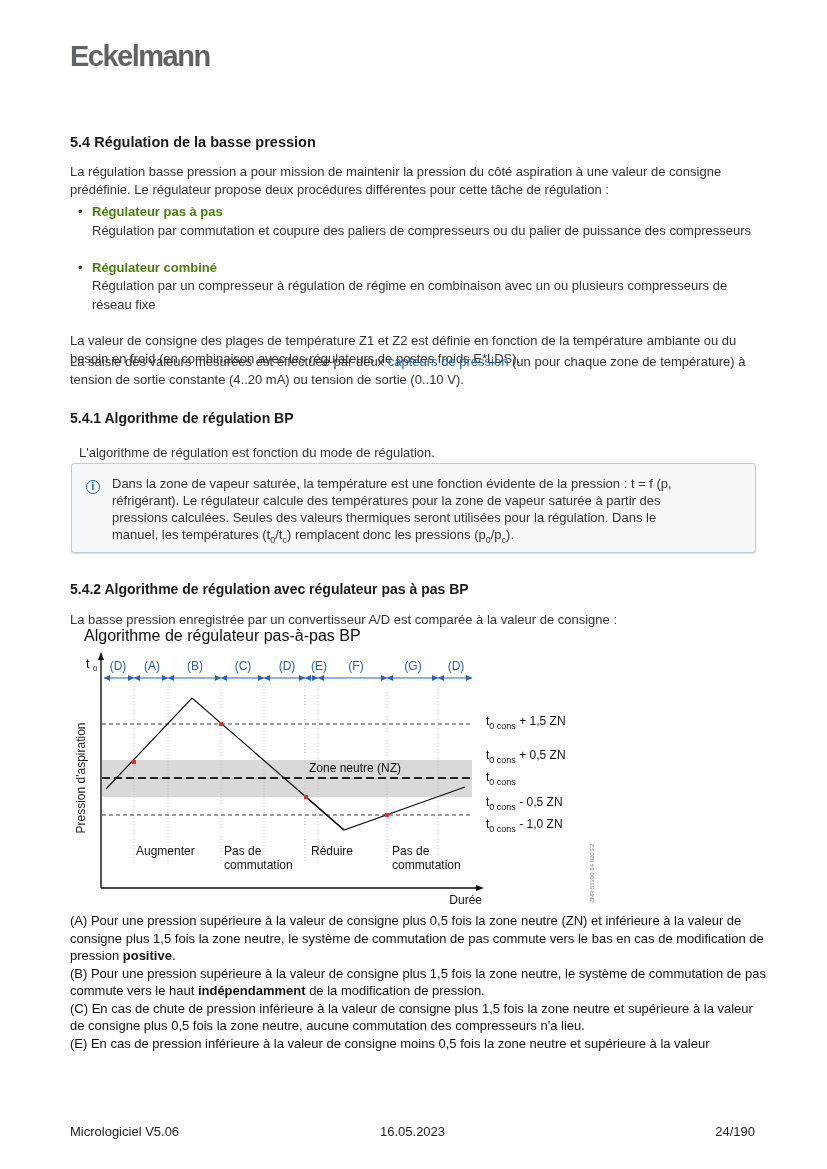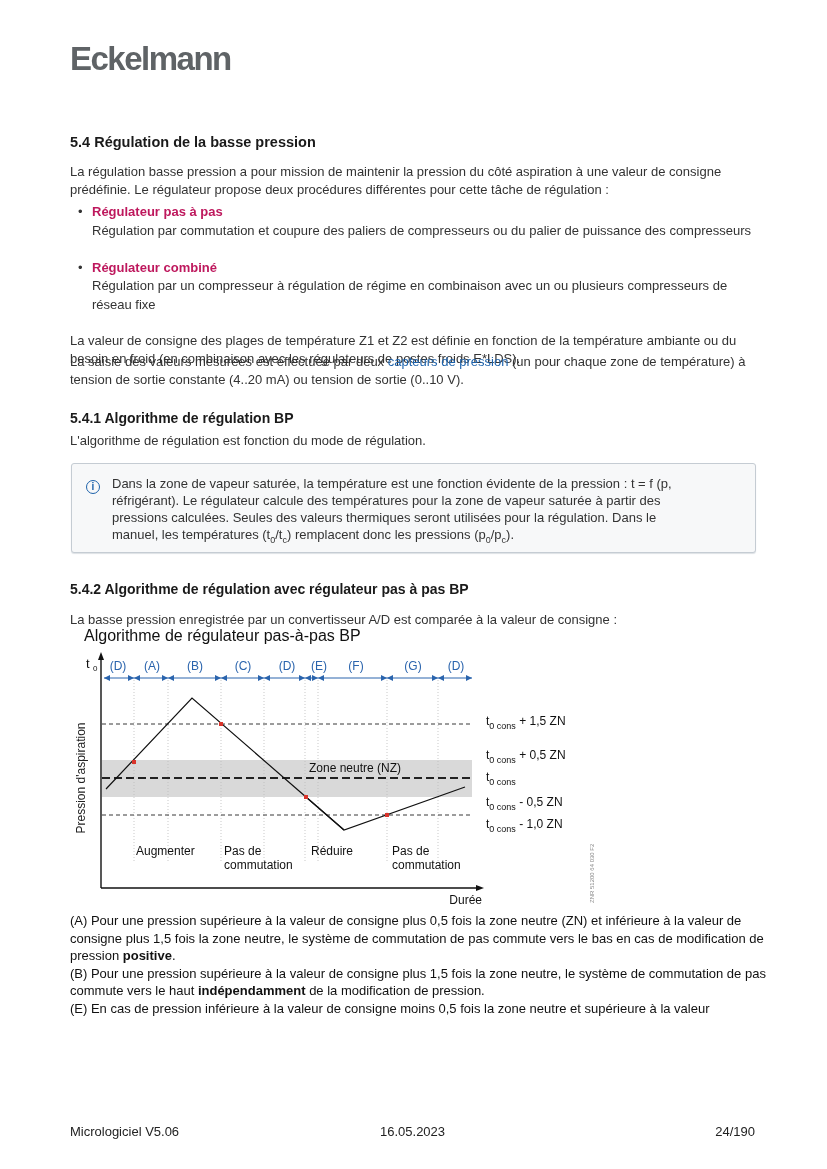--- a/index.html
+++ b/index.html
@@ -1,24 +1,24 @@
 <!DOCTYPE html>
 <html><head>
 <meta charset="utf-8">
 <style>
   html, body { margin:0; padding:0; background:#fff; }
   body { width:827px; height:1169px; position:relative; overflow:hidden;
          font-family:"Liberation Sans", sans-serif; color:#222; }
-  .logo { position:absolute; left:70px; top:40px; font-size:33px; font-weight:bold;
+  .logo { position:absolute; left:70px; top:40px; font-size:29px; font-weight:bold;
           color:#5f6366; letter-spacing:-1.5px; font-family:"Liberation Sans", sans-serif; }
   .h2 { position:absolute; left:70px; top:134px; font-size:14.5px; font-weight:bold; color:#1a1a1a; }
   .h3 { position:absolute; left:70px; font-size:14px; font-weight:bold; color:#1a1a1a; }
   .p { position:absolute; left:70px; width:690px; font-size:13px; line-height:18px; color:#333; }
   .bullet { position:absolute; left:78px; font-size:13px; color:#333; }
-  .b-title { position:absolute; left:92px; font-size:13px; font-weight:bold; color:#be185d; }
+  .b-title { position:absolute; left:92px; font-size:13px; font-weight:bold; color:#4d7c0f; }
   .b-text { position:absolute; left:92px; width:670px; font-size:13px; line-height:19px; color:#333; }
   .link { color:#1d62ab; }
   .note { position:absolute; left:71px; top:463px; width:683px; height:88px; border:1px solid #c5ccd3;
           border-radius:3px; background:#f7f8f9; box-shadow:0 1px 1px #dde1e5; }
   .note-icon { position:absolute; left:14px; top:16px; width:12px; height:12px; border:1.6px solid #1d62ab;
                border-radius:50%; color:#1d62ab; font-size:10px; font-weight:bold; text-align:center; line-height:12px; }
   .note-text { position:absolute; left:40px; top:11px; width:630px; font-size:13px; line-height:17px; color:#333; }
   .chart-title { position:absolute; left:84px; top:627px; font-size:16px; color:#111; }
   svg.chart { position:absolute; left:70px; top:648px; }
   .desc { position:absolute; left:70px; top:912px; width:700px; font-size:13px; line-height:17.5px; color:#111; }
@@ -37,21 +37,21 @@
 <div class="b-text" style="top:221px;">Régulation par commutation et coupure des paliers de compresseurs ou du palier de puissance des compresseurs</div>
 
 <span class="bullet" style="top:260px;">•</span>
 <div class="b-title" style="top:260px;">Régulateur combiné</div>
 <div class="b-text" style="top:276px;">Régulation par un compresseur à régulation de régime en combinaison avec un ou plusieurs compresseurs de réseau fixe</div>
 
 <div class="p" style="top:332px;">La valeur de consigne des plages de température Z1 et Z2 est définie en fonction de la température ambiante ou du besoin en froid (en combinaison avec les régulateurs de postes froids E*LDS).</div>
 <div class="p" style="top:353px;"><span>La saisie des valeurs mesurées est effectuée par deux </span><span class="link">capteurs de pression</span><span> (un pour chaque zone de température) à tension de sortie constante (4..20 mA) ou tension de sortie (0..10 V).</span></div>
 
 <div class="h3" style="top:410px;">5.4.1  Algorithme de régulation BP</div>
-<div class="p" style="top:432px;">L'algorithme de régulation est fonction du mode de régulation.</div>
+<div class="p" style="top:444px;margin-left:9px;">L'algorithme de régulation est fonction du mode de régulation.</div>
 
 <div class="note">
   <div class="note-icon">i</div>
   <div class="note-text">
     <div>Dans la zone de vapeur saturée, la température est une fonction évidente de la pression : t = f (p,</div>
     <div>réfrigérant). Le régulateur calcule des températures pour la zone de vapeur saturée à partir des</div>
     <div>pressions calculées. Seules des valeurs thermiques seront utilisées pour la régulation. Dans le</div>
     <div>manuel, les températures (t<sub style="font-size:9px">0</sub>/t<sub style="font-size:9px">c</sub>) remplacent donc les pressions (p<sub style="font-size:9px">0</sub>/p<sub style="font-size:9px">c</sub>).</div>
   </div>
 </div>
@@ -149,18 +149,19 @@
     <text x="322" y="207">Pas de</text>
     <text x="322" y="221">commutation</text>
   </g>
   <text x="412" y="256" font-size="12" fill="#111" text-anchor="end">Durée</text>
   <text x="524" y="255" font-size="6" fill="#888" transform="rotate(-90 524 255)">ZNR 51200 64 030 F2</text>
 </svg>
 
 <div class="desc">
   <div><span>(A) Pour une pression supérieure à la valeur de consigne plus 0,5 fois la zone neutre (ZN) et inférieure à la valeur de consigne plus 1,5 fois la zone neutre, le système de commutation de pas commute vers le bas en cas de modification de pression </span><b>positive</b>.</div>
   <div><span>(B) Pour une pression supérieure à la valeur de consigne plus 1,5 fois la zone neutre, le système de commutation de pas commute vers le haut </span><b>indépendamment</b><span> de la modification de pression.</span></div>
+  <div>(C) En cas de chute de pression inférieure à la valeur de consigne plus 1,5 fois la zone neutre et supérieure à la valeur de consigne plus 0,5 fois la zone neutre, aucune commutation des compresseurs n'a lieu.</div>
   <div>(E) En cas de pression inférieure à la valeur de consigne moins 0,5 fois la zone neutre et supérieure à la valeur</div>
 </div>
 
 <div class="footer" style="left:70px;">Micrologiciel V5.06</div>
 <div class="footer" style="left:380px;">16.05.2023</div>
 <div class="footer" style="right:72px;text-align:center;">24/190</div>
 
 </body></html>

